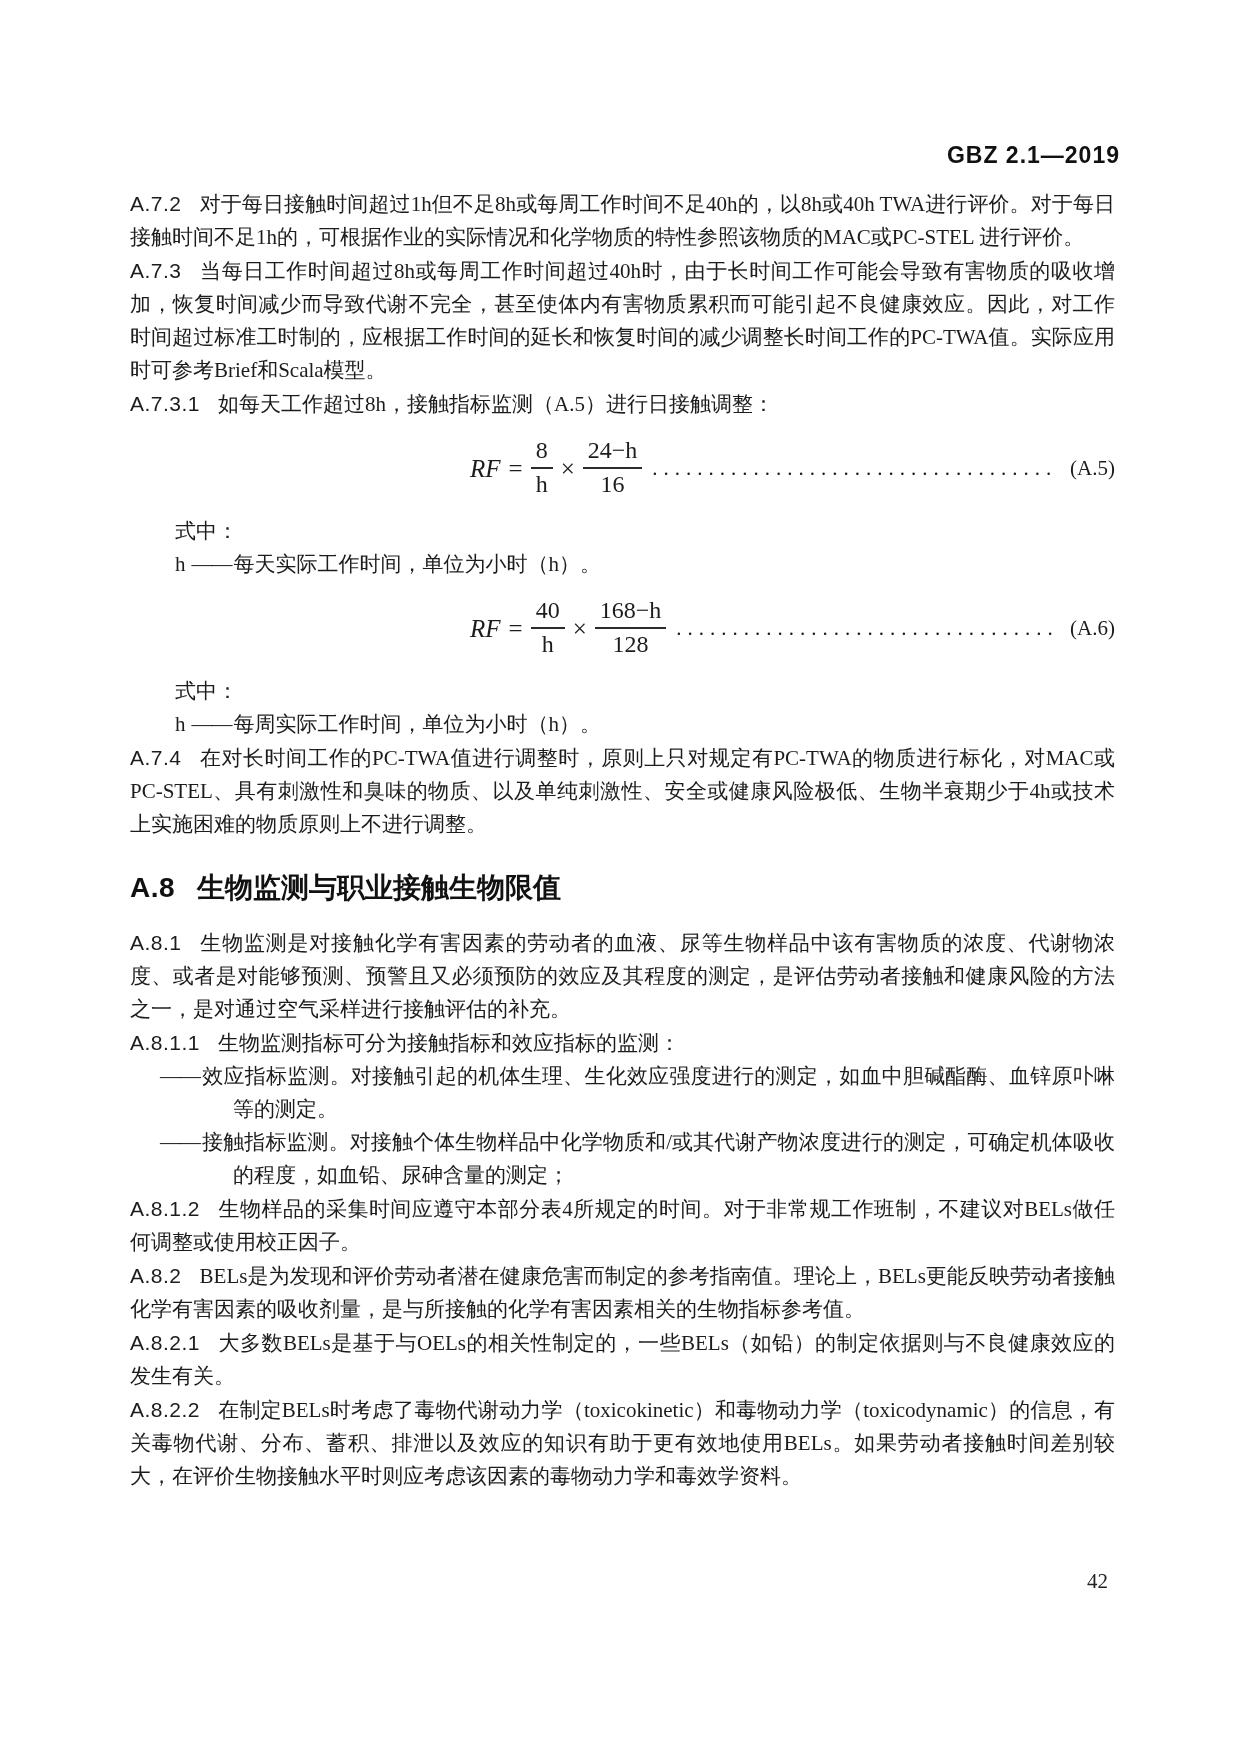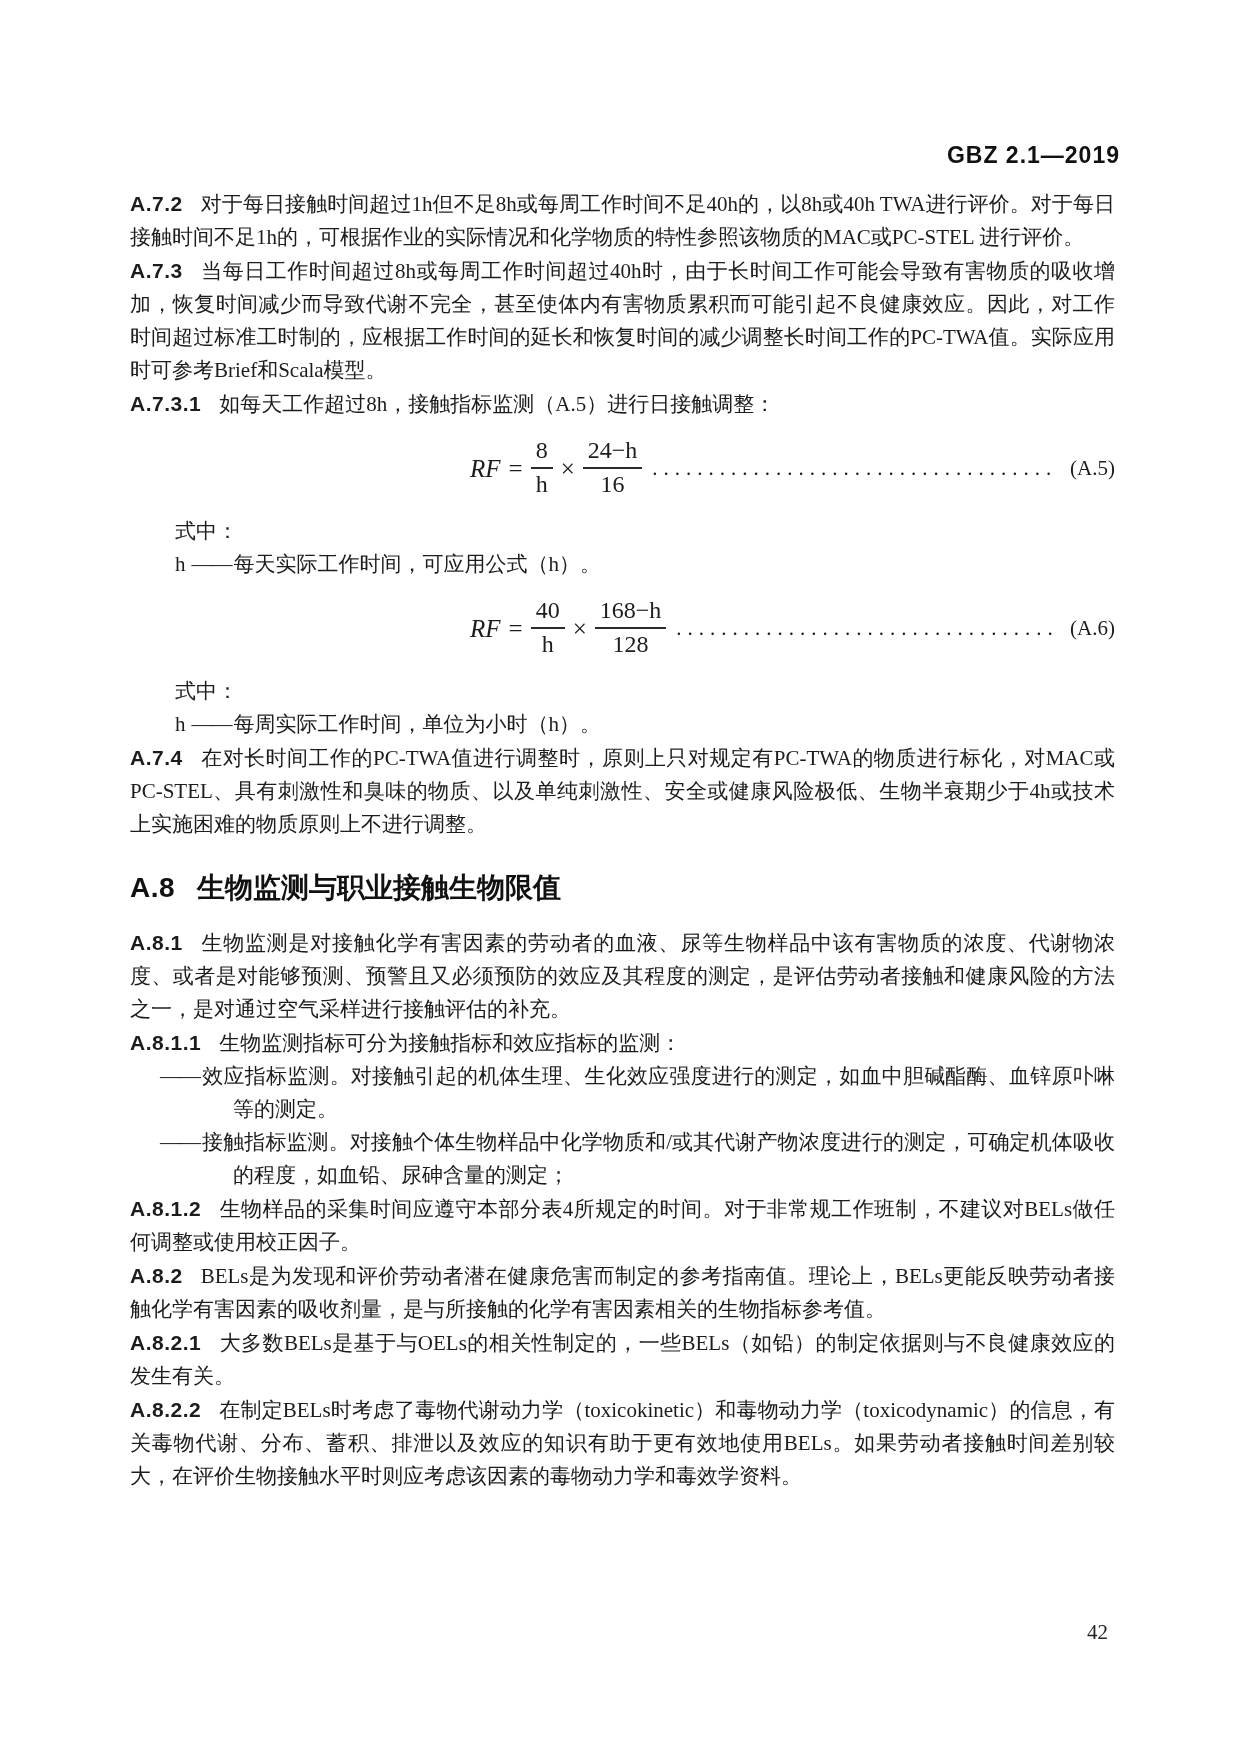--- a/index.html
+++ b/index.html
@@ -25,21 +25,21 @@
   }
   .content {
     margin: 18px 126px 0 130px;
     font-size: 21px;
     line-height: 33px;
     text-align: justify;
   }
   .para { margin: 0; }
   .p-label {
     font-family: "Liberation Sans", "DejaVu Sans", sans-serif;
-    font-weight: bold;
+    font-weight: normal;
     letter-spacing: 0.5px;
     margin-right: 18px;
     white-space: nowrap;
   }
   .indent-first { text-indent: 45px; }
   .serif-italic { font-style: italic; font-family: "Liberation Serif", serif; }
   .where-label { padding-left: 45px; }
   .var-line { padding-left: 45px; }
   .var-sym { margin-right: 6px; }
   .var-dash { letter-spacing: -1px; margin-right: 2px; }
@@ -86,21 +86,21 @@
     min-width: 0;
     overflow: hidden;
     white-space: nowrap;
     letter-spacing: 6px;
     padding: 0 6px 0 10px;
     font-size: 21px;
   }
   .f-number { flex: 0 0 auto; font-size: 21px; }
   .page-number {
     position: absolute;
-    top: 1620px;
+    top: 1569px;
     right: 133px;
     font-size: 21px;
     color: #222;
   }
 </style>
 </head>
 <body>
 
 <div class="page">
 
@@ -128,21 +128,21 @@
         <span class="frac">
             <span class="num">24−h</span>
             <span class="den">16</span>
           </span>
       </span>
       <span class="f-leader">....................................</span>
       <span class="f-number">(A.5)</span>
     </div>
 
     <p class="where-label"><span>式中：</span></p>
-    <p class="var-line"><span class="var-sym">h</span><span class="var-dash">——</span><span>每天实际工作时间，可应用公式（h）。</span></p>
+    <p class="var-line"><span class="var-sym">h</span><span class="var-dash">——</span><span>每天实际工作时间，单位为小时（h）。</span></p>
 
 
     <div class="formula">
       <span class="f-spacer"></span>
       <span class="f-math">
         <span class="f-lhs">RF</span>
         <span class="f-eq">=</span>
         <span class="frac">
             <span class="num">40</span>
             <span class="den">h</span>

